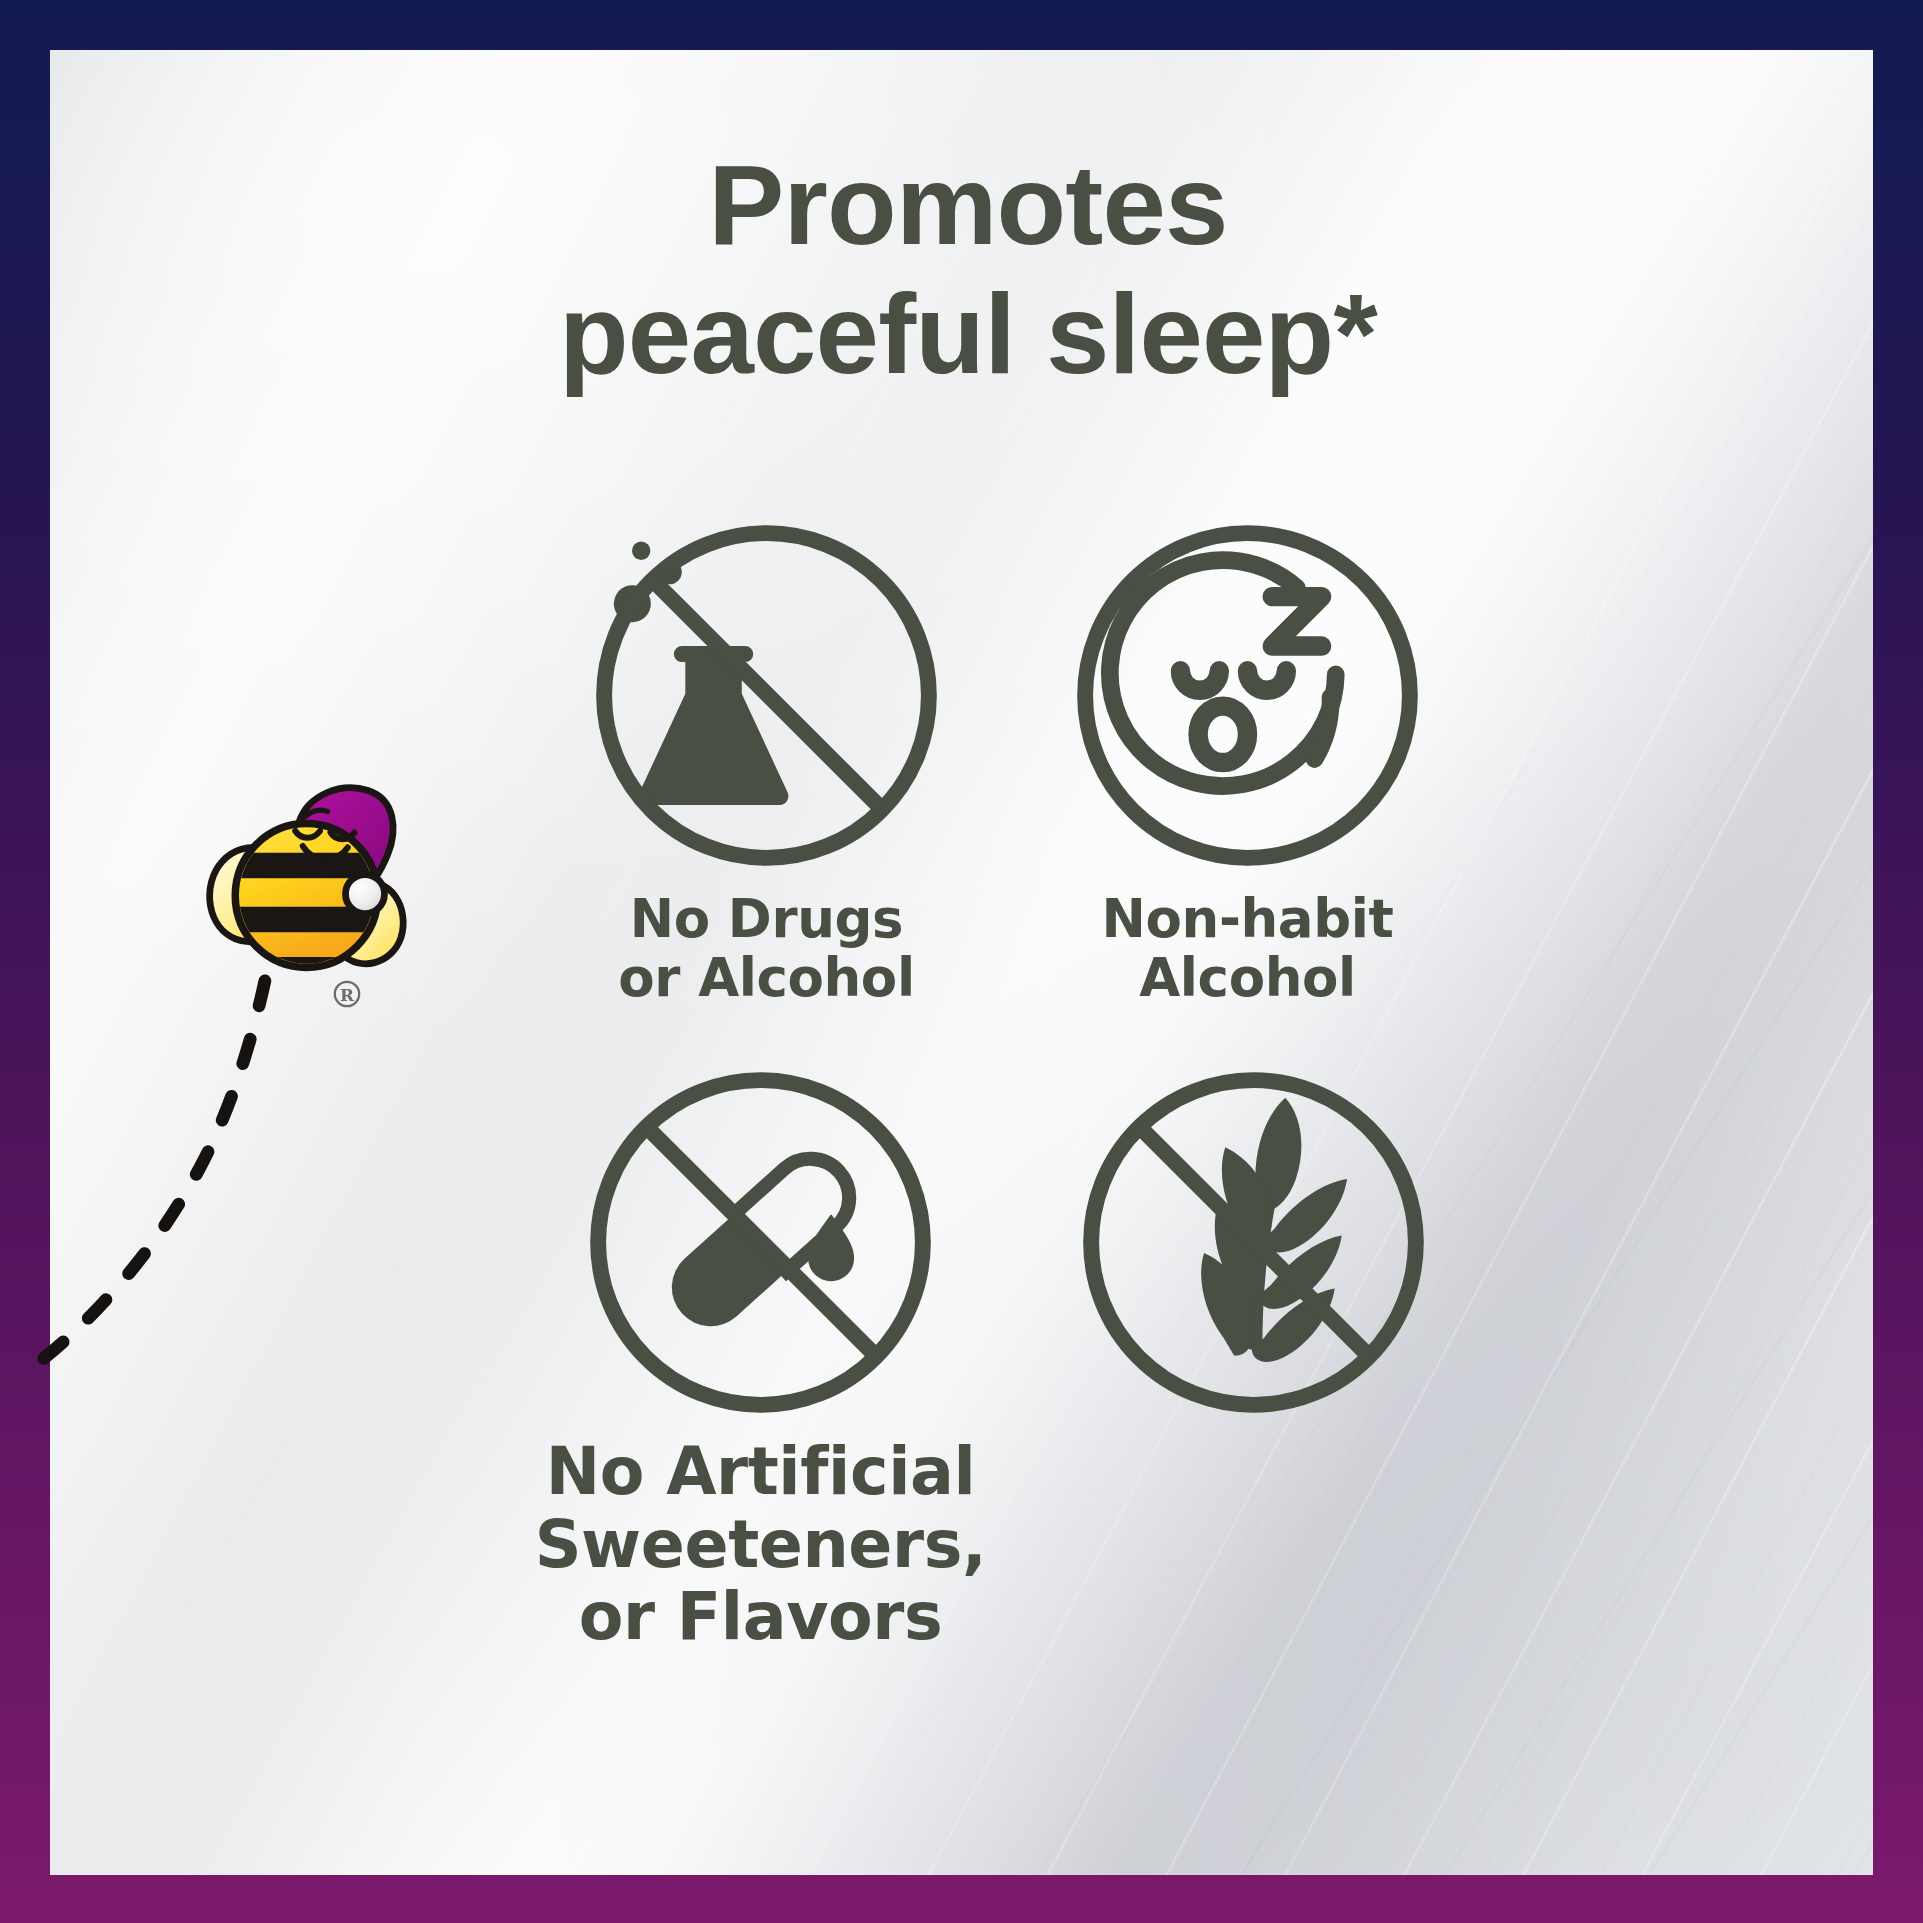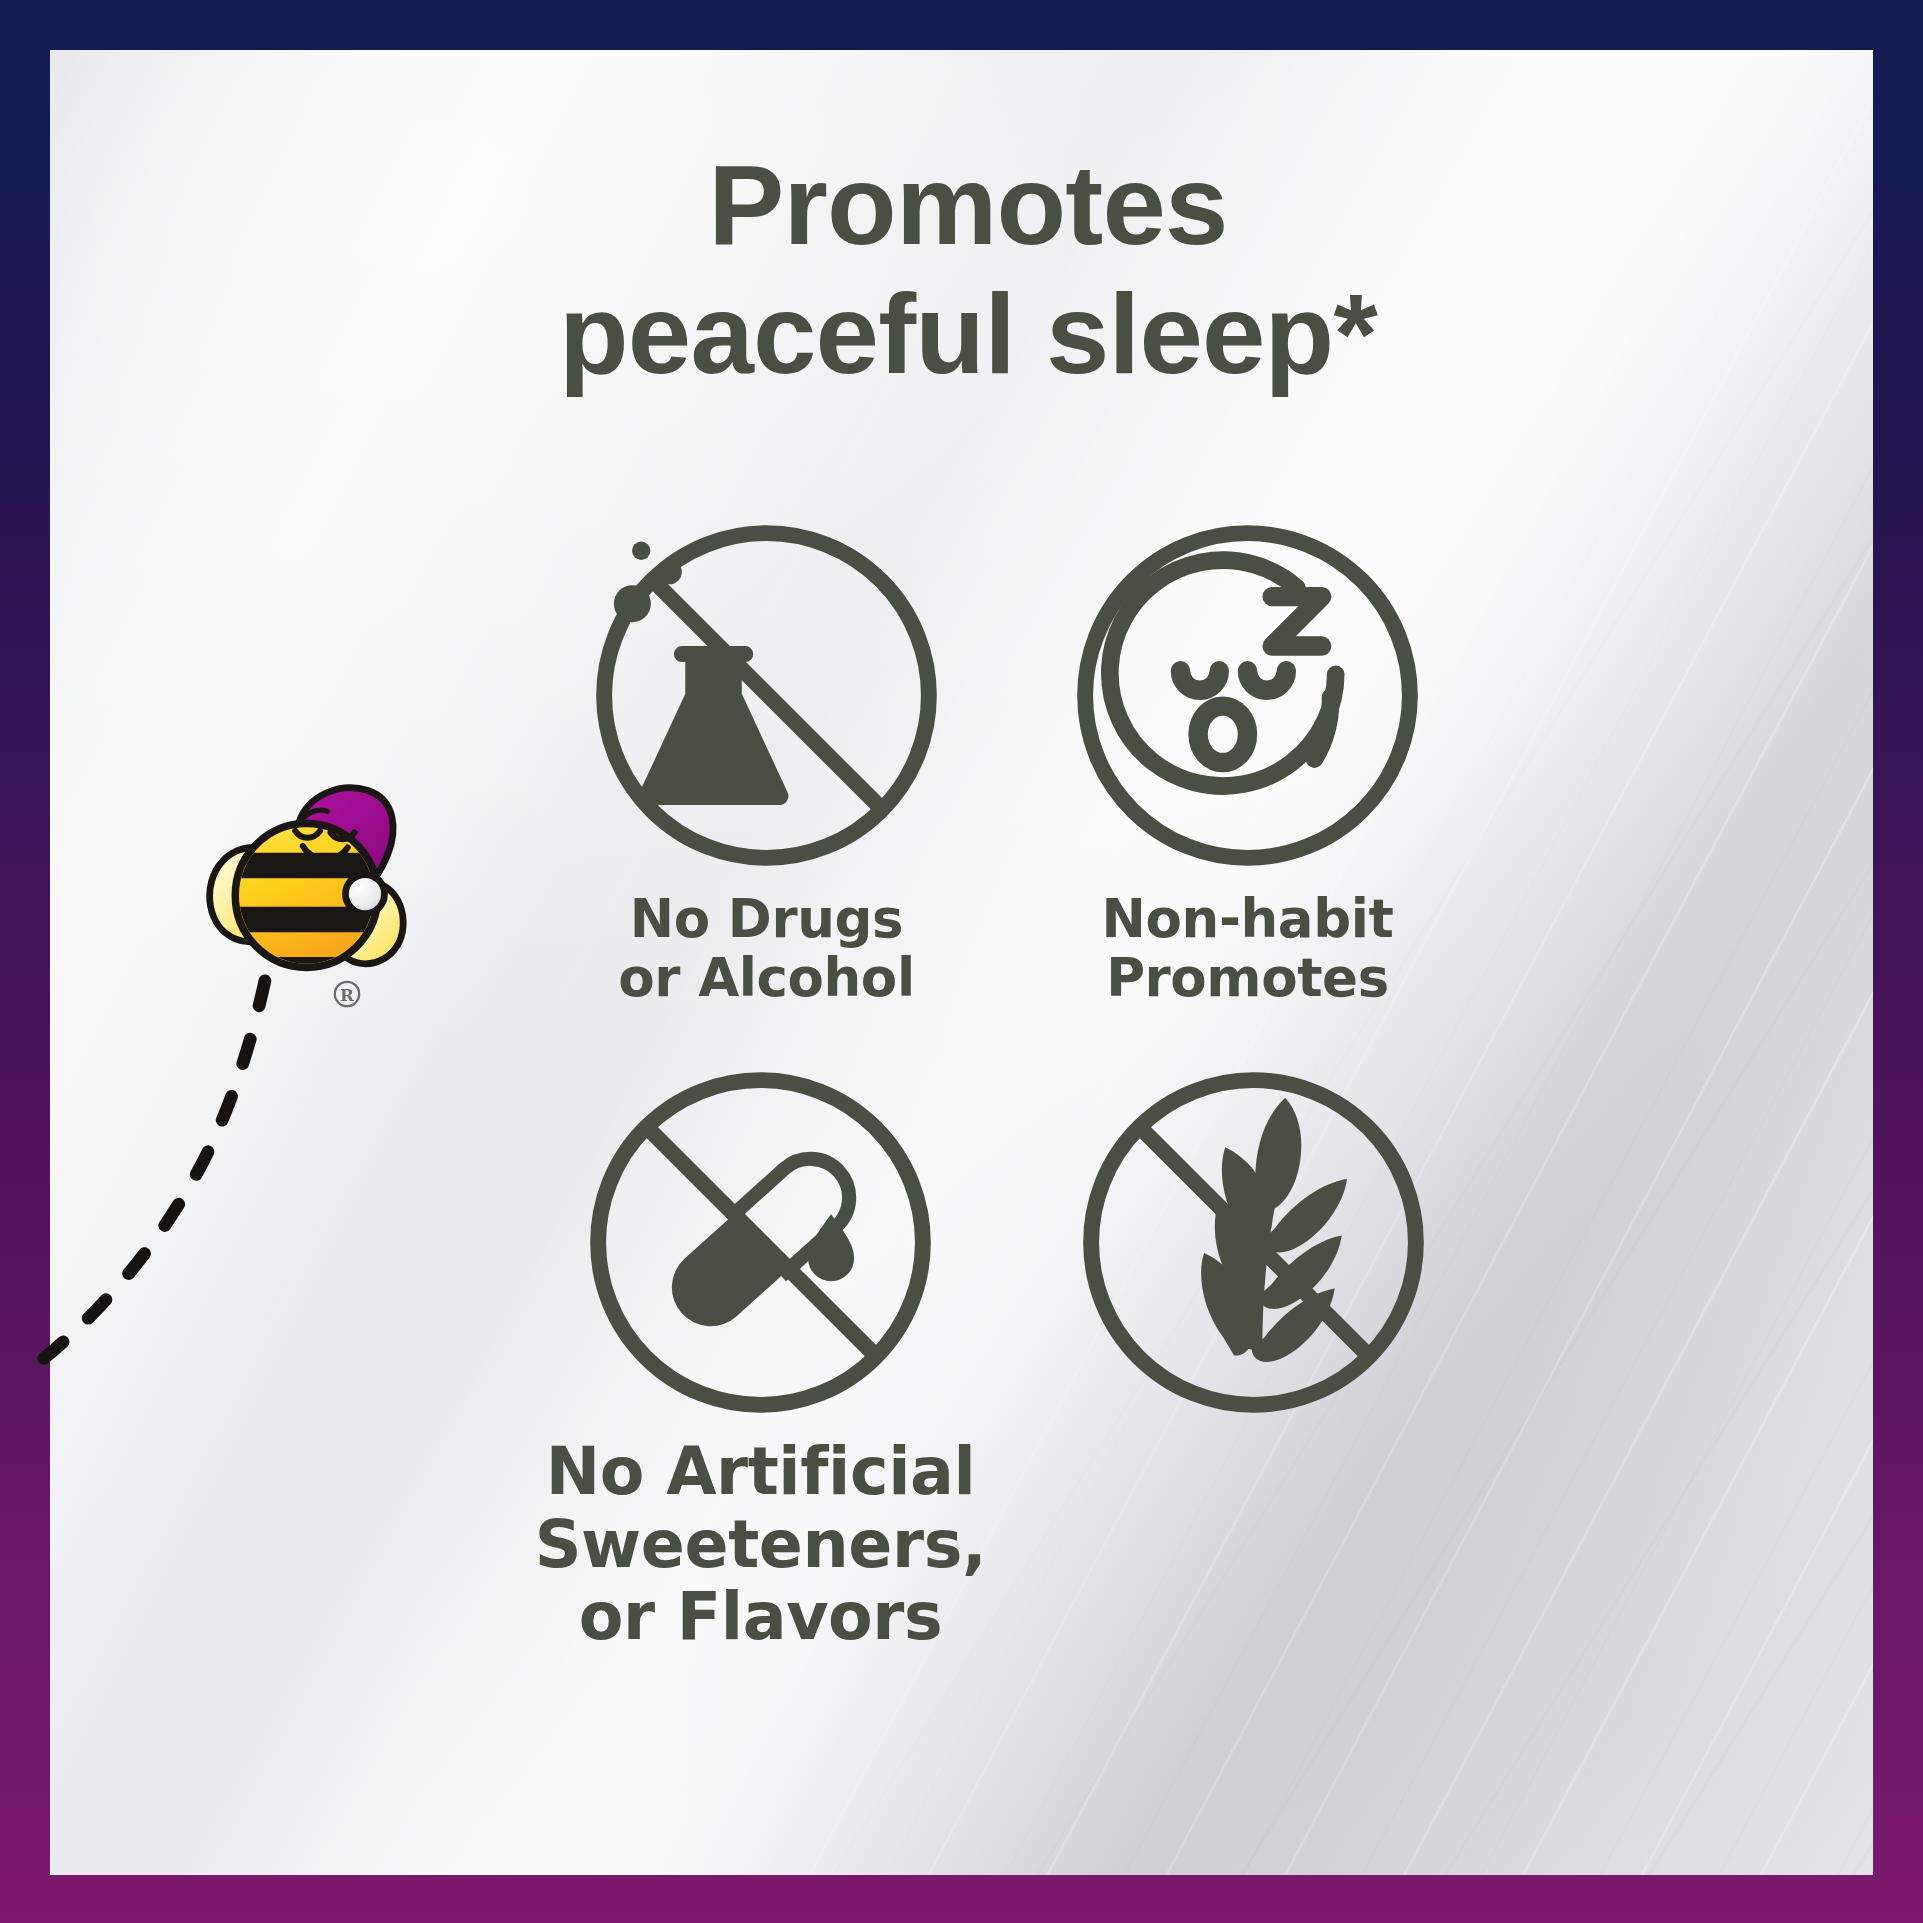--- a/index.html
+++ b/index.html
@@ -252,21 +252,21 @@
             <path d="M 100 86 a 11 11 0 0 0 22 0" fill="none" stroke="#4a4f43" stroke-width="11" stroke-linecap="round"></path>
 
             <ellipse cx="86" cy="122" rx="14" ry="16" fill="none" stroke="#4a4f43" stroke-width="11"></ellipse>
 
             <g fill="none" stroke="#4a4f43" stroke-width="11" stroke-linecap="round" stroke-linejoin="round">
               <path d="M 114 44 h 28 l -28 28 h 28"></path>
             </g>
           </svg>
         </div>
         <div class="label">Non-habit
-Promotes</div>
+Alcohol</div>
       </div>
 
     </div>
 
     <div class="row row2">
 
       <div class="cell">
         <div class="circlewrap">
           <svg width="353" height="353" viewBox="0 0 200 200">
             <g transform="rotate(-42 100 100)">

